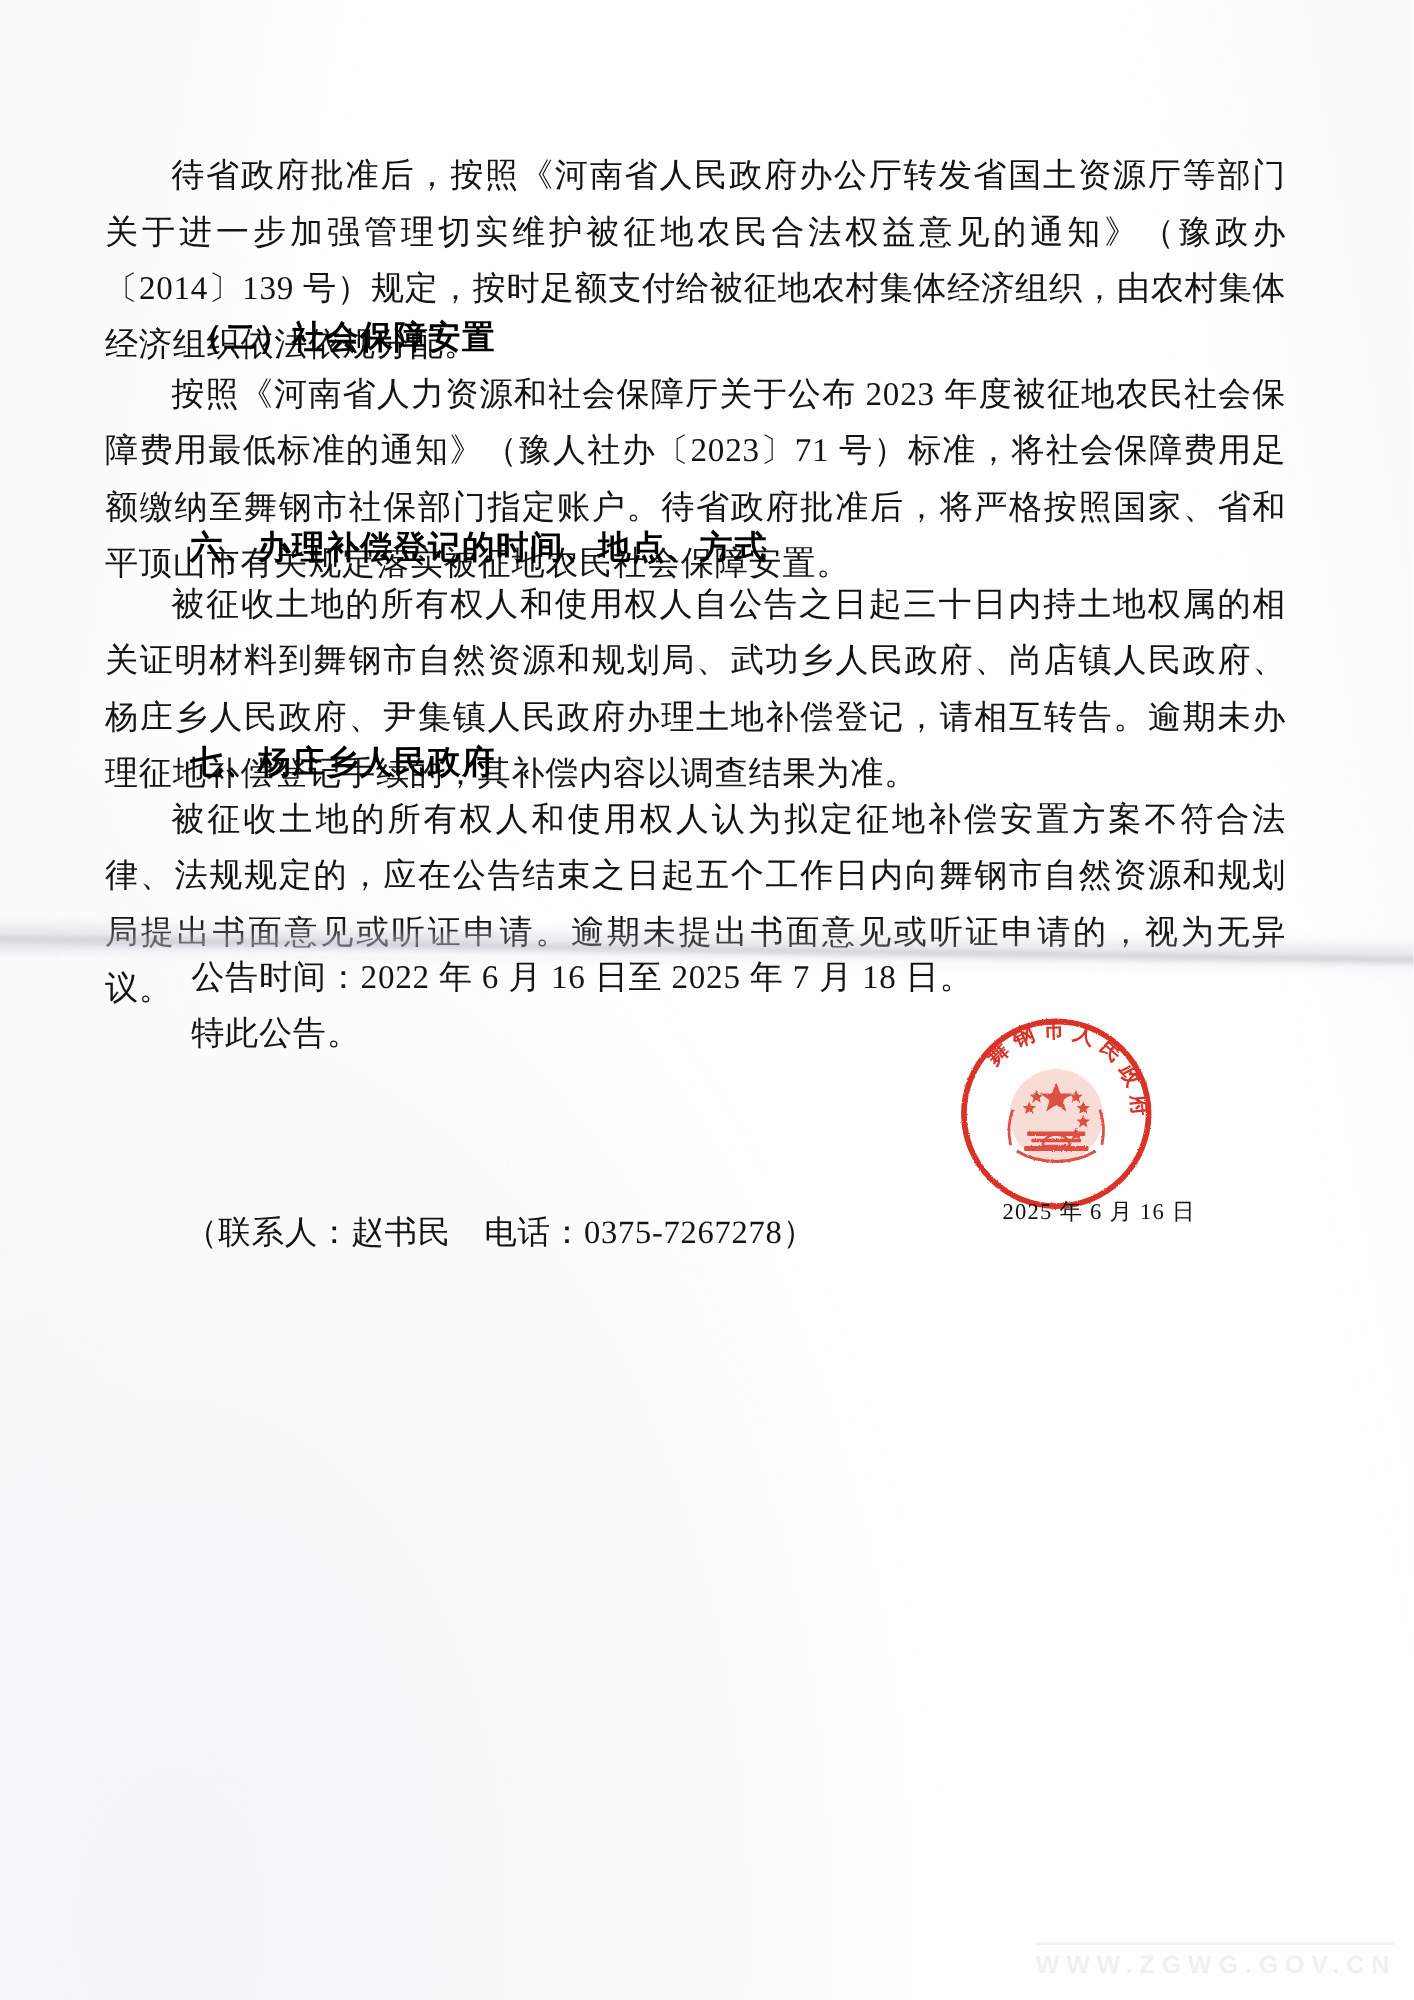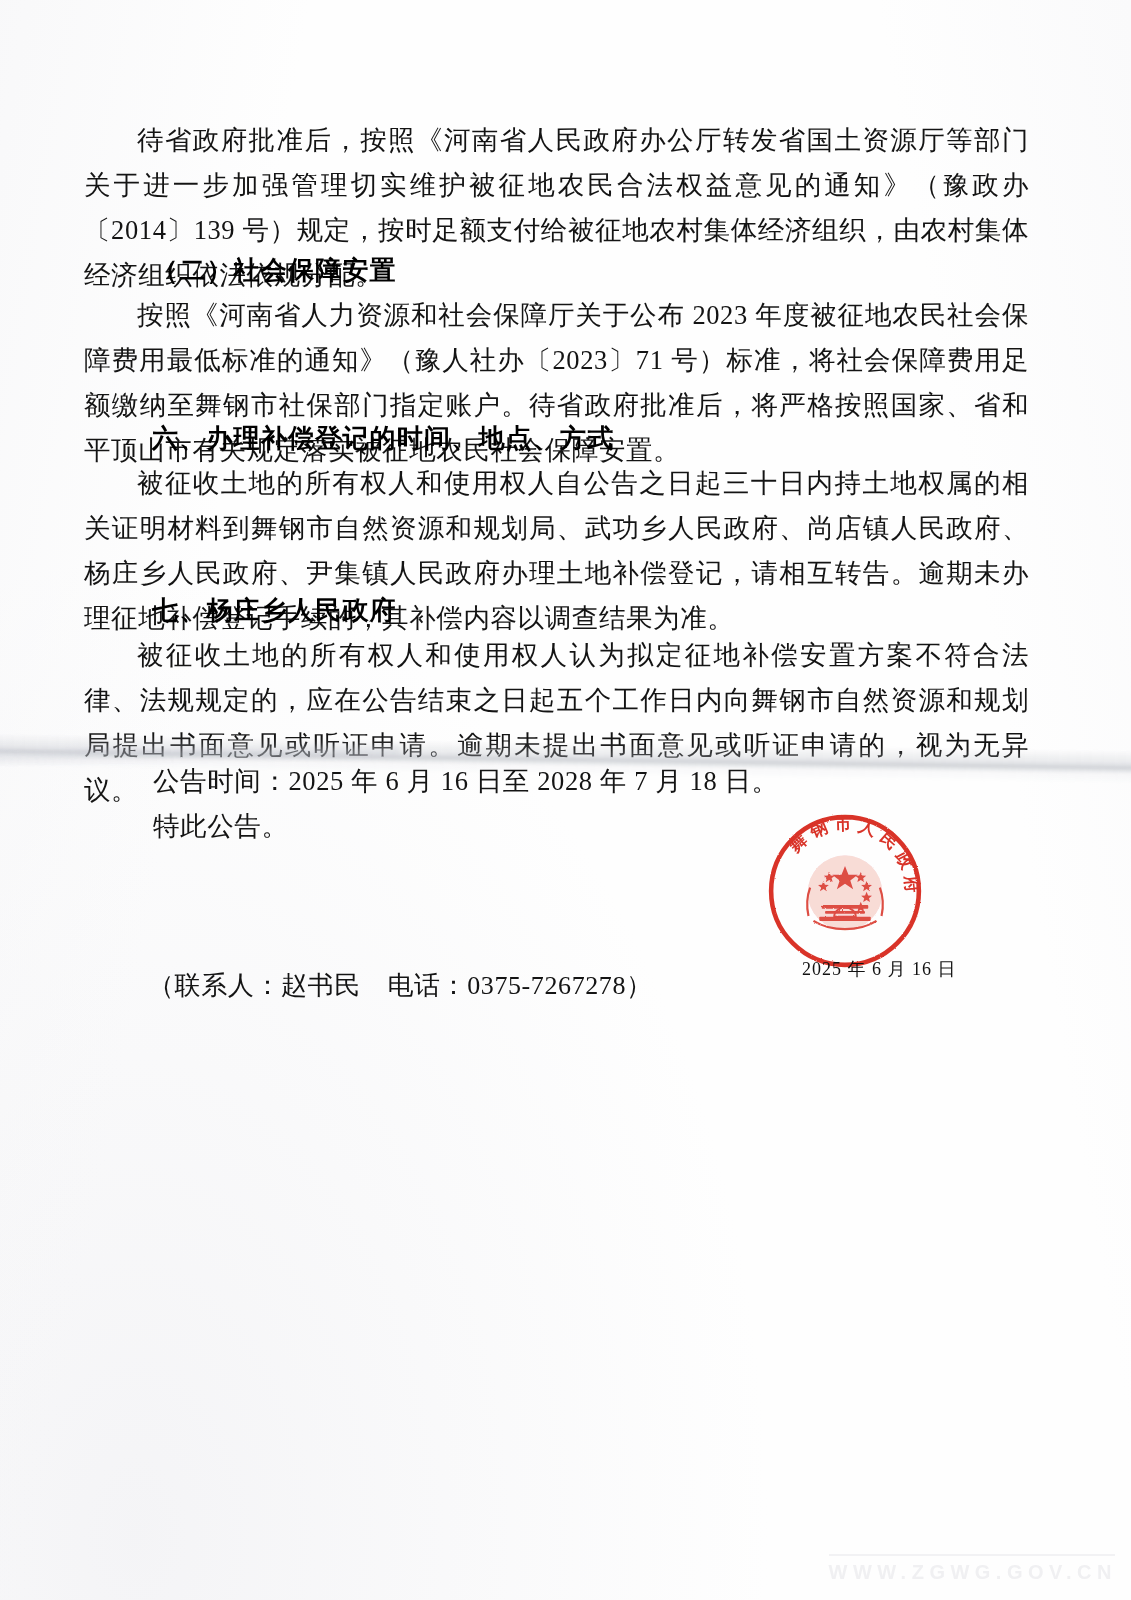--- a/index.html
+++ b/index.html
@@ -179,21 +179,21 @@
 
   <div class="text-body indent" style="top:461px;">被征收土地的所有权人和使用权人自公告之日起三十日内持土地权属的相关证明材料到舞钢市自然资源和规划局、武功乡人民政府、尚店镇人民政府、杨庄乡人民政府、尹集镇人民政府办理土地补偿登记，请相互转告。逾期未办理征地补偿登记手续的，其补偿内容以调查结果为准。</div>
 
   <div class="heading" style="top:588px;">七、杨庄乡人民政府</div>
 
   <div class="text-body indent" style="top:633px;">被征收土地的所有权人和使用权人认为拟定征地补偿安置方案不符合法律、法规规定的，应在公告结束之日起五个工作日内向舞钢市自然资源和规划局提出书面意见或听证申请。逾期未提出书面意见或听证申请的，视为无异议。</div>
 
   <div class="crease"></div>
   <div class="crease left-fade"></div>
 
-  <div class="line indent2" style="top:759px;">公告时间：2025 年 6 月 16 日至 2028 年 7 月 18 日。</div>
+  <div class="line indent2" style="top:759px;">公告时间：2022 年 6 月 16 日至 2025 年 7 月 18 日。</div>
 
   <div class="line indent2" style="top:804px;">特此公告。</div>
 
   <div class="seal">
     <svg viewBox="0 0 200 200" xmlns="http://www.w3.org/2000/svg" aria-hidden="true">
       <defs>
         <path id="ringpath" d="M 100,100 m -74,0 a 74,74 0 1,1 148,0 a 74,74 0 1,1 -148,0"></path>
         <filter id="rough" x="-20%" y="-20%" width="140%" height="140%">
           <feTurbulence type="fractalNoise" baseFrequency="0.85" numOctaves="3" result="n"></feTurbulence>
           <feDisplacementMap in="SourceGraphic" in2="n" scale="2.2" xChannelSelector="R" yChannelSelector="G"></feDisplacementMap>

